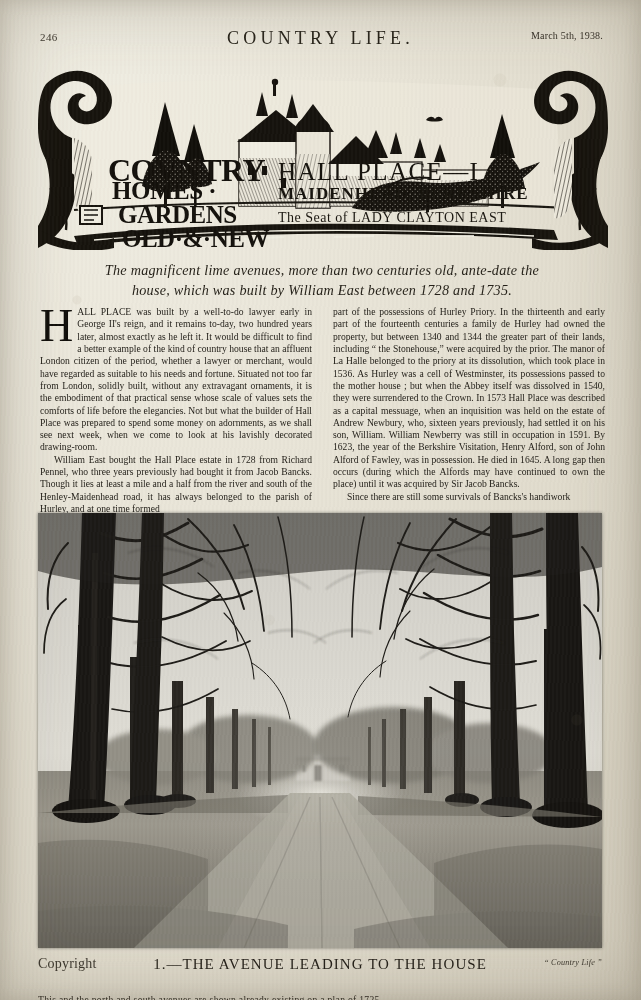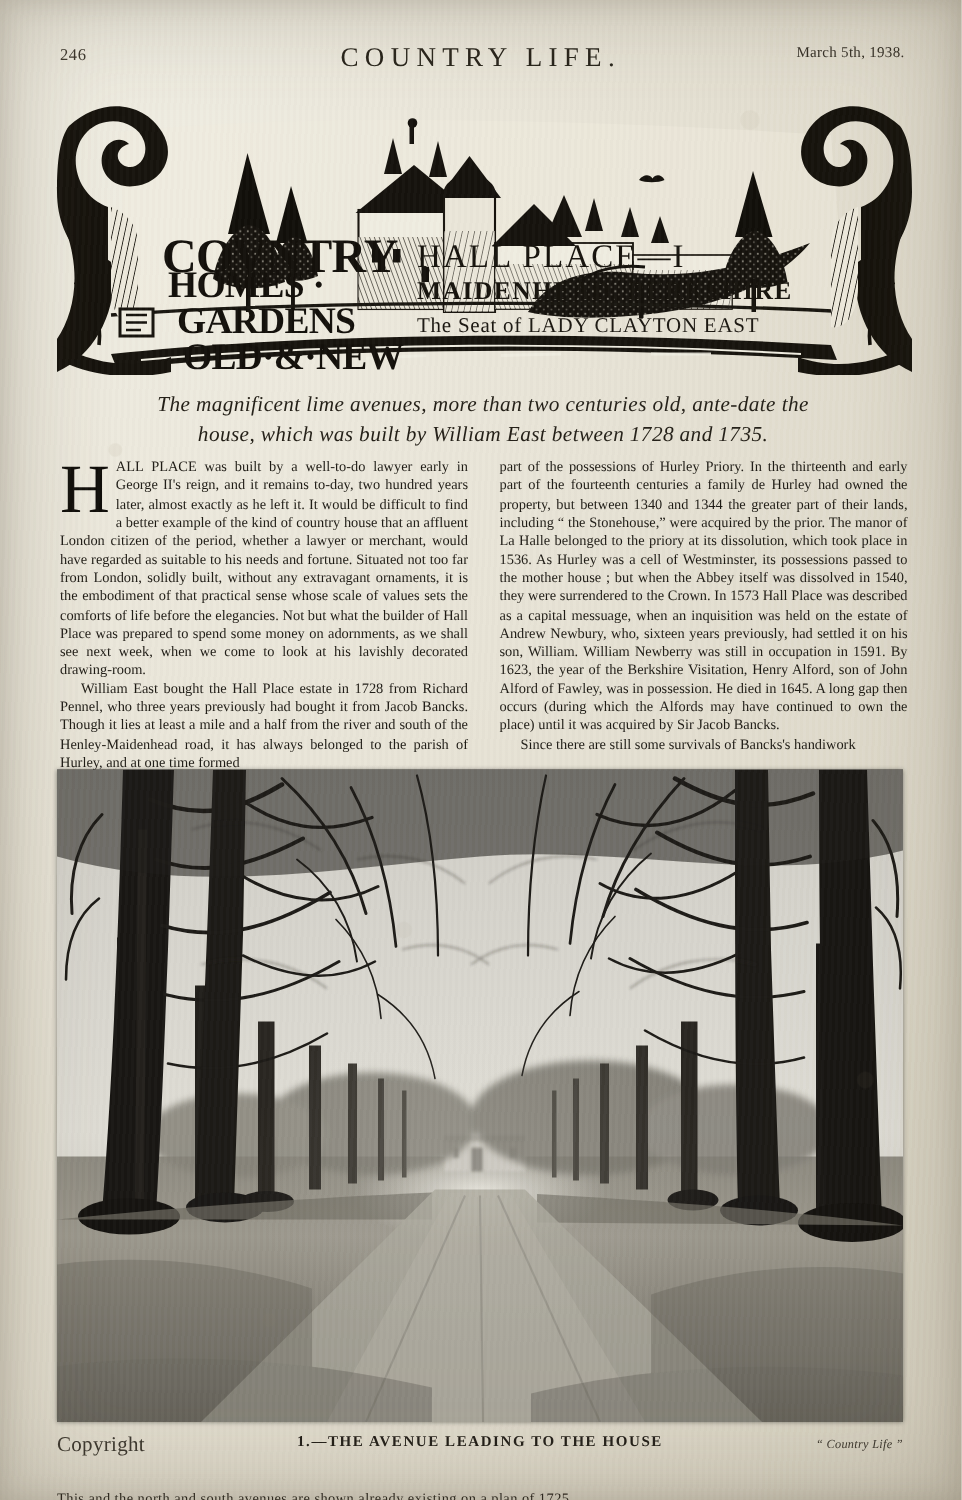--- a/index.html
+++ b/index.html
@@ -47,21 +47,21 @@
   .chg{
     position:absolute;left:74px;font-weight:bold;color:#120f0a;
     font-family:"Liberation Serif", serif;
     letter-spacing:-0.5px;line-height:1;
   }
   .chg1{top:96px;font-size:32px;}
   .chg2{top:120px;font-size:25px;left:78px;}
   .chg3{top:144px;font-size:25px;left:84px;}
   .chg4{top:168px;font-size:25px;left:88px;}
 
-  .ht1{position:absolute;left:244px;top:100px;font-size:22px;color:#15120c;letter-spacing:1.4px;}
+  .ht1{position:absolute;left:244px;top:100px;font-size:25px;color:#15120c;letter-spacing:1.4px;}
   .ht2{position:absolute;left:244px;top:126px;font-size:17px;color:#15120c;letter-spacing:1px;font-weight:bold;}
   .ht3{position:absolute;left:244px;top:152px;font-size:14px;color:#1a1610;letter-spacing:.5px;}
 
   
   .standfirst{
     position:absolute;left:96px;top:260px;width:452px;
     font-style:italic;font-size:14.2px;line-height:1.42;
     text-align:center;color:#221e16;letter-spacing:.25px;
   }
 
@@ -89,21 +89,21 @@
     box-shadow:0 0 3px rgba(0,0,0,.45);
   }
   .photo svg{display:block;width:100%;height:100%;}
 
   
   .cap{position:absolute;left:38px;top:956px;width:564px;}
   .cap-copy{position:absolute;left:0;top:0;font-size:14px;color:#39342b;letter-spacing:.2px;}
   .cap-cl{position:absolute;right:0;top:2px;font-style:italic;font-size:8.2px;color:#39342b;letter-spacing:.2px;}
   .cap-t1{
     position:absolute;left:0;width:564px;top:0;text-align:center;
-    font-size:10px;letter-spacing:1.05px;color:#201c15;font-weight:bold;
+    font-size:15px;letter-spacing:1.05px;color:#201c15;
   }
   .cap-t2{
     position:absolute;left:0;width:564px;top:0;text-align:left;
     font-size:9.6px;letter-spacing:.3px;color:#201c15;margin-top:38px;
   }
 </style>
 </head>
 <body>
 
 <div id="page">

